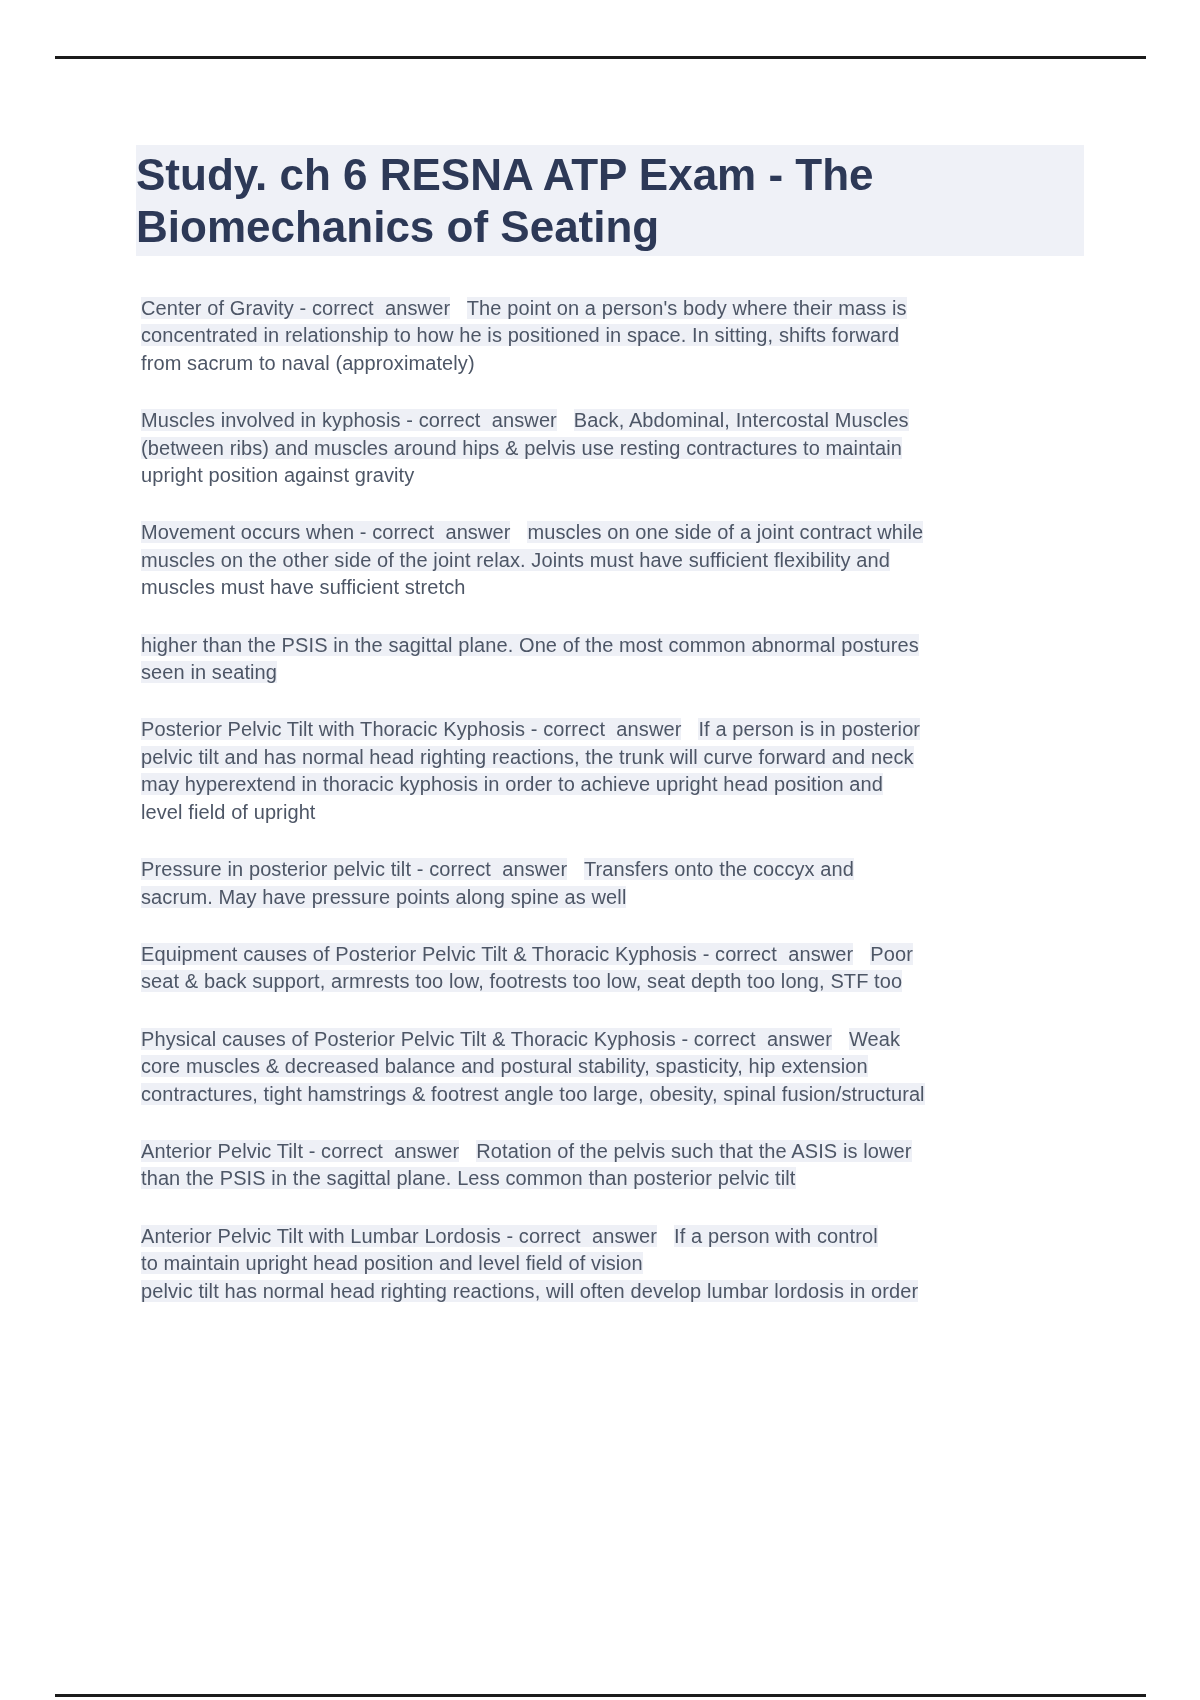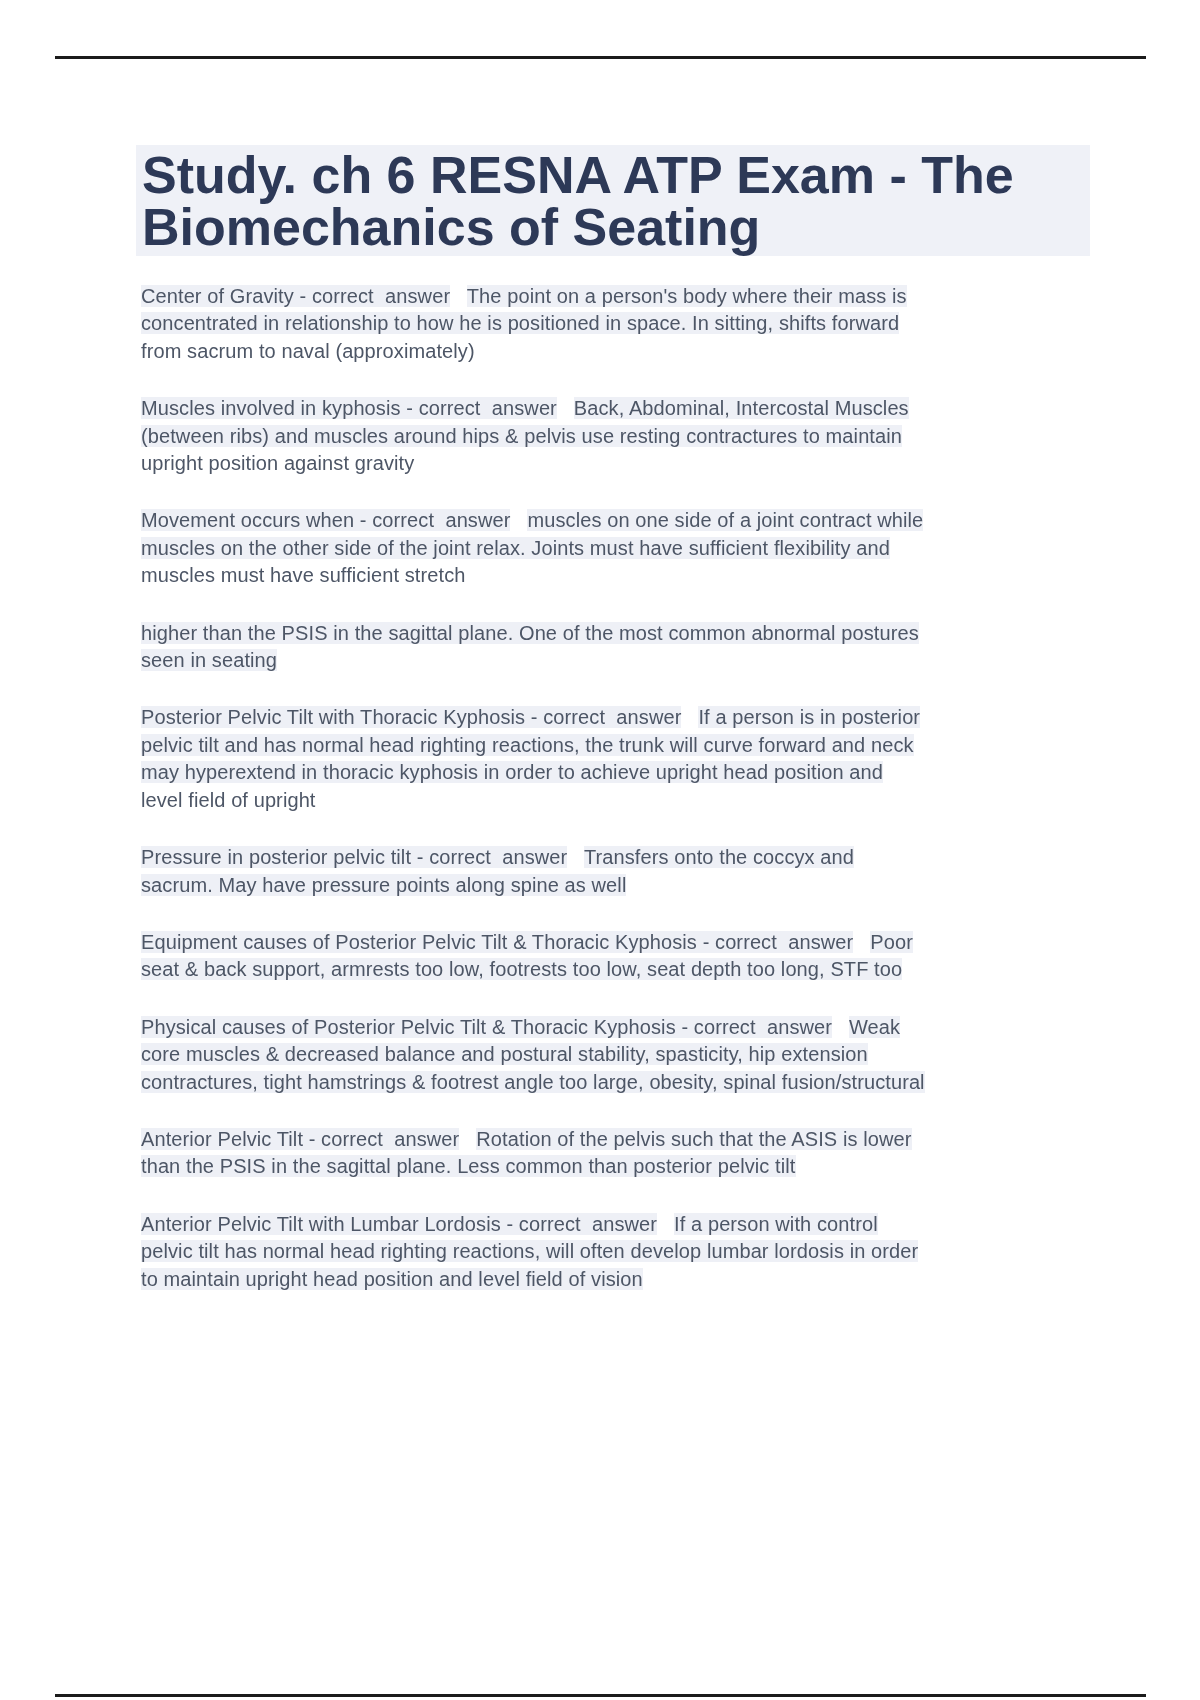--- a/index.html
+++ b/index.html
@@ -20,37 +20,37 @@
   }
   .rule-top { top: 56px; }
   .rule-bottom { top: 1694px; }
   .title-block {
     position: absolute;
     left: 136px;
     top: 145px;
     width: 948px;
     background: var(--title-bg, #eff1f7);
     color: var(--title-color, #2d3957);
-    font-size: 52px;
+    font-size: 44px;
     line-height: 52px;
     font-weight: bold;
     letter-spacing: 0px;
-    padding: 4px 0 3px 6px;
+    padding: 4px 0 3px 0;
   }
   .qa-list {
     position: absolute;
     left: 141px;
     top: 283px;
     width: 990px;
     color: var(--body-color, #4d5666);
     font-size: 20px;
     line-height: 27.4px;
     letter-spacing: 0.1px;
   }
-  .qa-para { margin: 0 0 30px 0; }
+  .qa-para { margin: 12px 0 30px 0; }
   .qa-line { white-space: pre; }
   .hl { background: var(--hl-color, #eef0f6); }
 </style>
 </head>
 <body>
 
 <div class="page">
   <div class="rule rule-top"></div>
 
   <h1 class="title-block" style="margin:0;">
@@ -96,19 +96,19 @@
         <div class="qa-line"><span class="hl">Physical causes of Posterior Pelvic Tilt &amp; Thoracic Kyphosis - correct  answer</span><span>   </span><span class="hl">Weak</span></div>
         <div class="qa-line"><span class="hl">core muscles &amp; decreased balance and postural stability, spasticity, hip extension</span></div>
         <div class="qa-line"><span class="hl">contractures, tight hamstrings &amp; footrest angle too large, obesity, spinal fusion/structural</span></div>
       </div>
       <div class="qa-para">
         <div class="qa-line"><span class="hl">Anterior Pelvic Tilt - correct  answer</span><span>   </span><span class="hl">Rotation of the pelvis such that the ASIS is lower</span></div>
         <div class="qa-line"><span class="hl">than the PSIS in the sagittal plane. Less common than posterior pelvic tilt</span></div>
       </div>
       <div class="qa-para">
         <div class="qa-line"><span class="hl">Anterior Pelvic Tilt with Lumbar Lordosis - correct  answer</span><span>   </span><span class="hl">If a person with control</span></div>
+        <div class="qa-line"><span class="hl">to maintain upright head position and level field of vision</span></div>
         <div class="qa-line"><span class="hl">pelvic tilt has normal head righting reactions, will often develop lumbar lordosis in order</span></div>
-        <div class="qa-line"><span class="hl">to maintain upright head position and level field of vision</span></div>
       </div>
     </div>
 
   <div class="rule rule-bottom"></div>
 </div>
 
 </body></html>

